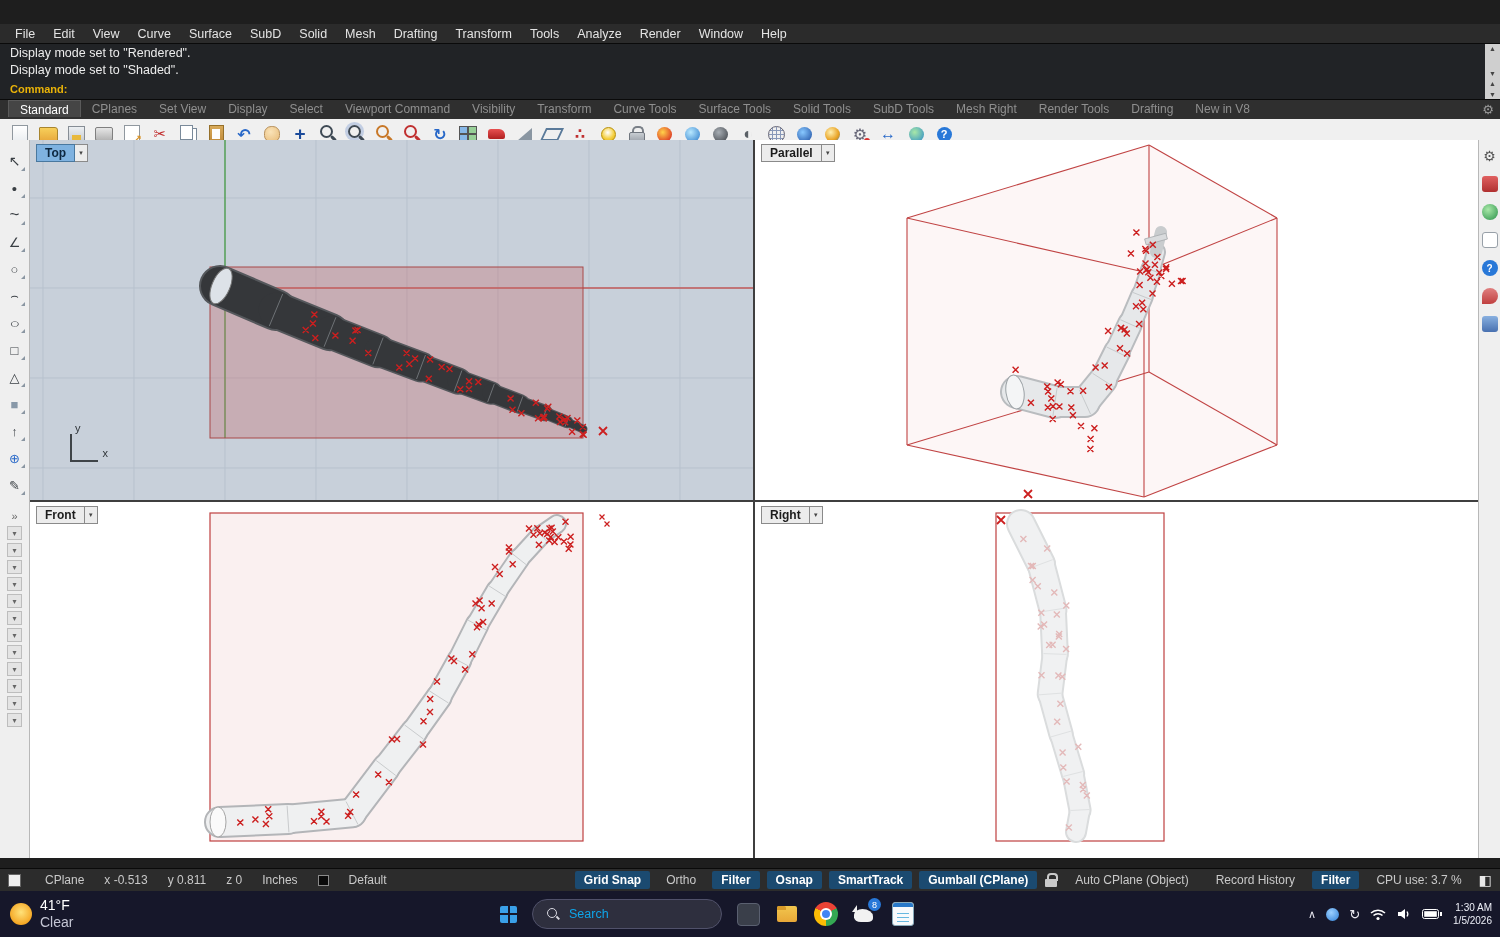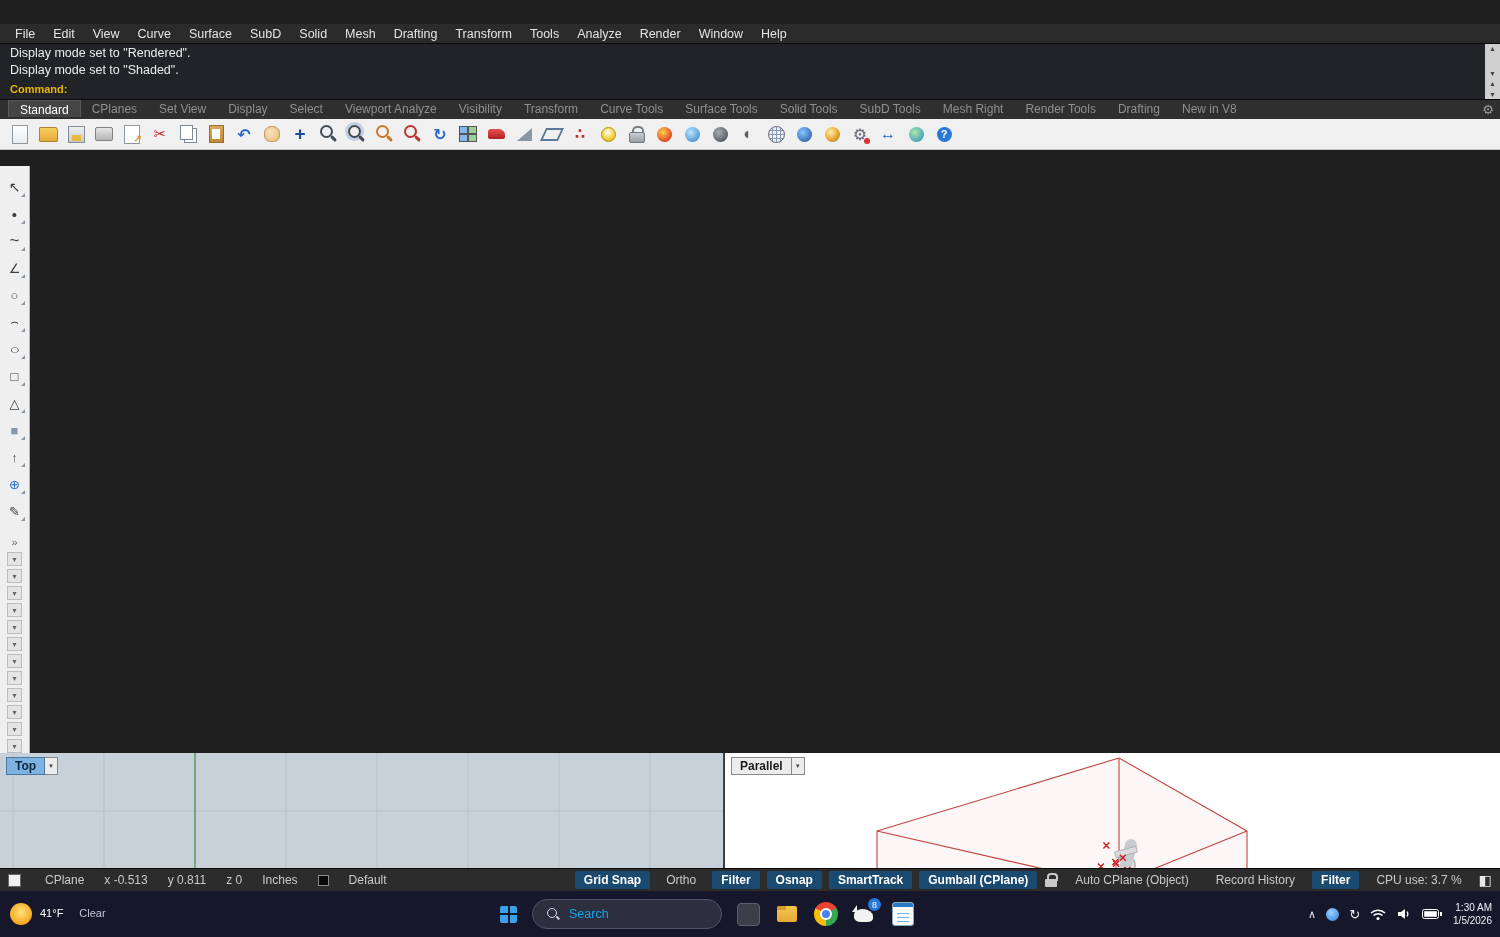--- a/index.html
+++ b/index.html
@@ -107,21 +107,21 @@
     background:radial-gradient(circle at 38% 35%,#fff0b0,#e8a020 60%,#2878c8); }
   .i-document-options::before { content:"⚙"; font-size:16px; color:#667; }
   .i-document-options::after { content:""; position:absolute; right:2px; bottom:2px; width:6px; height:6px; border-radius:50%; background:#d83030; }
   .i-dimension::before { content:"↔"; color:#2868c8; font-size:16px; font-weight:bold; }
   .i-earth-anchor::before { content:""; width:15px; height:15px; border-radius:50%;
     background:radial-gradient(circle at 38% 35%,#a8e8a8,#2888c8); }
   .i-help::before { content:"?"; width:15px; height:15px; border-radius:50%; background:#2878d8;
     color:#fff; font-weight:bold; font-size:11px; display:flex; align-items:center; justify-content:center; }
 
   
-  .main { position:absolute; top:166px; left:0; right:0; height:610px; display:flex;flex-direction:column; }
+  .main { position:absolute; top:140px; left:0; right:0; height:718px; display:flex; }
   .leftstrip { width:30px; background:#efefef; border-right:1px solid #b8b8b8;
     display:flex; flex-direction:column; align-items:center; padding-top:10px; gap:5px; }
   .lti { width:22px; height:22px; position:relative; display:flex; align-items:center;
     justify-content:center; color:#3a3f44; font-size:13px; flex:0 0 auto; }
   .lti::after { content:""; position:absolute; right:1px; bottom:1px;
     border-left:4px solid transparent; border-bottom:4px solid #8a96a2; }
   .i-select::before{content:"↖";font-size:14px;} .i-point::before{content:"•";font-size:15px;}
   .i-curve::before{content:"~";font-size:17px;} .i-polyline::before{content:"∠";}
   .i-circle::before{content:"○";} .i-arc::before{content:"⌢";}
   .i-ellipse::before{content:"○";transform:scaleX(1.35);display:inline-block;}
@@ -182,21 +182,21 @@
     border:2px solid #c9c9c9; border-bottom:none; border-radius:4px 4px 0 0; }
   .sb-lock::after { content:""; position:absolute; left:1px; top:7px; width:12px; height:8px;
     background:#c9c9c9; border-radius:1px; }
   .sb-pane::before { content:"◧"; color:#e8e8e8; font-size:14px; }
 
   
   .taskbar { position:absolute; top:891px; left:0; right:0; height:46px; background:#16172a; }
   .tb-left { position:absolute; left:10px; top:0; height:100%; display:flex; align-items:center; gap:8px; }
   .sun-icon { width:22px; height:22px; border-radius:50%;
     background:radial-gradient(circle at 50% 42%,#ffe27a,#f5a623 72%); }
-  .weather-text { display:flex; flex-direction:row; line-height:1.25; font-size:11px;gap:16px; }
+  .weather-text { display:flex; flex-direction:column; line-height:1.25; font-size:14px; }
   .wt-temp { color:#fff; } .wt-desc { color:#c4c6d4; }
   .tb-center { position:absolute; left:500px; top:0; height:100%; display:flex; align-items:center; gap:15px; }
   .start-icon { width:17px; height:17px; background:#3aa0e8; border-radius:2px; position:relative; }
   .start-icon::before { content:""; position:absolute; left:50%; top:0; bottom:0; width:2px; background:#16172a; transform:translateX(-50%); }
   .start-icon::after { content:""; position:absolute; top:50%; left:0; right:0; height:2px; background:#16172a; transform:translateY(-50%); }
   .search-pill { height:30px; border-radius:15px; background:#2e2f3e; border:1px solid #50516a;
     display:flex; align-items:center; gap:9px; padding:0 14px; width:190px; }
   .search-mag { width:13px; height:13px; position:relative; }
   .search-mag::before { content:""; position:absolute; left:0; top:0; width:8px; height:8px;
     border:1.5px solid #d8d8e0; border-radius:50%; }
@@ -272,21 +272,21 @@
       <span class="sbar sbar-dn"></span>
     </div>
   </div>
 
   <div class="tabsrow">
     <span class="ttab active">Standard</span>
       <span class="ttab">CPlanes</span>
       <span class="ttab">Set View</span>
       <span class="ttab">Display</span>
       <span class="ttab">Select</span>
-      <span class="ttab">Viewport Analyze</span>
+      <span class="ttab">Viewport Command</span>
       <span class="ttab">Visibility</span>
       <span class="ttab">Transform</span>
       <span class="ttab">Curve Tools</span>
       <span class="ttab">Surface Tools</span>
       <span class="ttab">Solid Tools</span>
       <span class="ttab">SubD Tools</span>
       <span class="ttab">Mesh Right</span>
       <span class="ttab">Render Tools</span>
       <span class="ttab">Drafting</span>
       <span class="ttab">New in V8</span>

